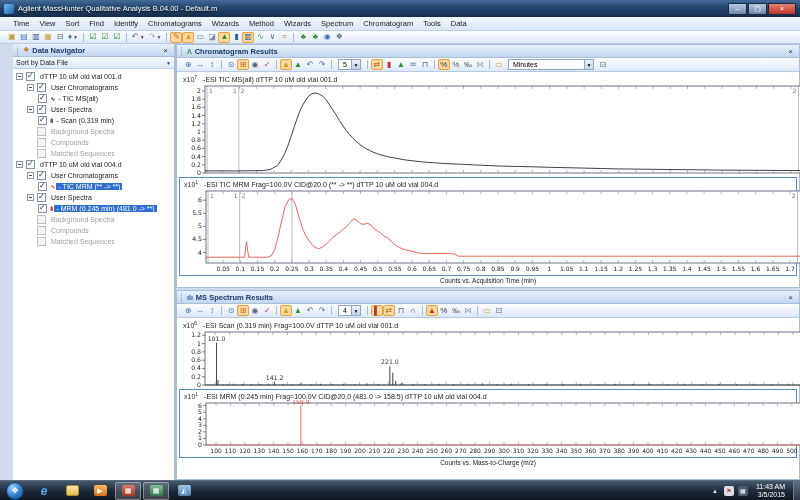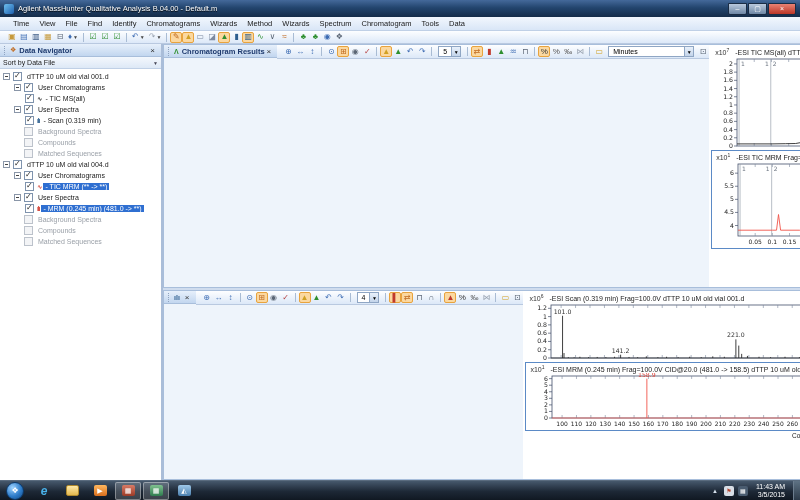--- a/index.html
+++ b/index.html
@@ -30,21 +30,21 @@
     font-size:8px; line-height:1; padding:0 1px; border:1px solid transparent; border-radius:2px; }
   .tbtn.hl { background:#fbd8a0; border-color:#e8a33d; }
   .tbtn .dd { font-size:5px; color:#444; margin-left:1px; }
   .tsep { width:1px; height:9px; background:#a9bcd4; margin:0 3px; }
   .tselect { height:11px; border:1px solid #8fa6c4; background:#fff; display:flex; align-items:center;
     font-size:7px; padding-left:4px; margin:0 3px; }
   .tselect .arrow { width:9px; height:100%; background:linear-gradient(180deg,#e9f1fb,#c3d4ea);
     border-left:1px solid #8fa6c4; display:flex; align-items:center; justify-content:center; font-size:5px; margin-left:4px; }
 
   
-  .workspace { flex:1 1 auto; display:flex; min-height:0; }
+  .workspace { flex:1 1 auto; display:flex; min-height:0;margin-left:13px; }
   .navigator { width:163px; flex:0 0 auto; background:#fff; border-right:2px solid #aabdd8; display:flex; flex-direction:column; }
   .panel-titlebar { height:13px; background:linear-gradient(180deg,#e7f0fb,#c2d6ef);
     border-bottom:1px solid #a8bedb; display:flex; align-items:center; padding:0 4px; flex:0 0 auto; }
   .panel-titlebar .grip { width:3px; height:9px; border-left:1px dotted #8fa3c0; margin-right:3px; }
   .panel-titlebar .ptitle { font-weight:bold; color:#1e3a6e; font-size:7.5px; flex:1; }
   .panel-titlebar .picon { margin-right:3px; font-size:7px; font-weight:bold; }
   .panel-titlebar .closex { color:#333; font-size:8px; padding:0 2px; }
 
   .sortbar { height:12px; background:linear-gradient(180deg,#f4f8fd,#dde8f6); border-bottom:1px solid #c0d0e6;
     display:flex; align-items:center; padding:0 3px; font-size:7px; color:#222; flex:0 0 auto; }
@@ -57,21 +57,21 @@
   .spacer7 { width:10px; flex:0 0 auto; }
   .cb { width:9px; height:9px; border:1px solid #7f93ad; background:#fff; margin-right:3px; position:relative; flex:0 0 auto; }
   .cb.checked::after { content:"✓"; position:absolute; top:-2px; left:0px; font-size:8px; color:#222; }
   .cb.off { border-color:#bcc2cb; background:#f3f4f6; }
   .ticon { font-size:6.5px; font-weight:bold; margin-right:2px; letter-spacing:-1px; }
   .tlabel { font-size:7px; color:#1a1a1a; padding:0 2px; }
   .trow.disabled .tlabel { color:#9aa0a8; }
   .trow.selected .tlabel { background:#2f6fd1; color:#fff; }
 
   .rightcol { flex:1; display:flex; flex-direction:column; min-width:0; }
-  .panel { background:#eef4fb; border:1px solid #a8bedb; display:flex; flex-direction:row; min-height:0; }
+  .panel { background:#eef4fb; border:1px solid #a8bedb; display:flex; flex-direction:column; min-height:0; }
   .panel.chrom { height:244px; flex:0 0 auto; }
   .panel.spec { flex:1; margin-top:2px; }
   .ptoolbar { height:14px; background:linear-gradient(180deg,#fdfeff,#dcE8f8); border-bottom:1px solid #b9c9e0;
     display:flex; align-items:center; padding-left:5px; flex:0 0 auto; }
   .plotarea { flex:1; background:#fff; padding:1px 2px; min-height:0; }
 
   .chartblock { margin-bottom:1px; }
   .chartblock.selected { border:1px solid #5b8ac6; }
   .charttitle { height:10px; display:flex; align-items:flex-end; font-size:7px; color:#222; padding-left:4px; gap:6px; }
   .charttitle .scale { color:#333; }
@@ -106,21 +106,21 @@
   <div class="winbtns" id="winbtns">
       <div class="winbtn">–</div>
       <div class="winbtn">▢</div>
       <div class="winbtn close">×</div>
     </div>
 </div>
 
 <div class="menubar" id="menubar">
     <span class="menu-item">Time</span>
     <span class="menu-item">View</span>
-    <span class="menu-item">File</span>
+    <span class="menu-item">Sort</span>
     <span class="menu-item">Find</span>
     <span class="menu-item">Identify</span>
     <span class="menu-item">Chromatograms</span>
     <span class="menu-item">Wizards</span>
     <span class="menu-item">Method</span>
     <span class="menu-item">Wizards</span>
     <span class="menu-item">Spectrum</span>
     <span class="menu-item">Chromatogram</span>
     <span class="menu-item">Tools</span>
     <span class="menu-item">Data</span>
@@ -638,20 +638,21 @@
               </svg></div>
         </div>
         <div class="axis-title">Counts vs. Acquisition Time (min)</div>
       </div>
     </div>
 
     <div class="panel spec">
       <div class="panel-titlebar">
         <div class="grip"></div>
         <span class="picon" style="color:#2e5f8f">ılı</span>
+        <span class="ptitle">MS Spectrum Results</span>
         <span class="closex">×</span>
       </div>
       <div class="ptoolbar" id="spectb">
           <div class="tbtn">
             <span style="color: rgb(61, 108, 179);">⊕</span>
           </div>
           <div class="tbtn">
             <span style="color: rgb(61, 108, 179);">↔</span>
           </div>
           <div class="tbtn">

